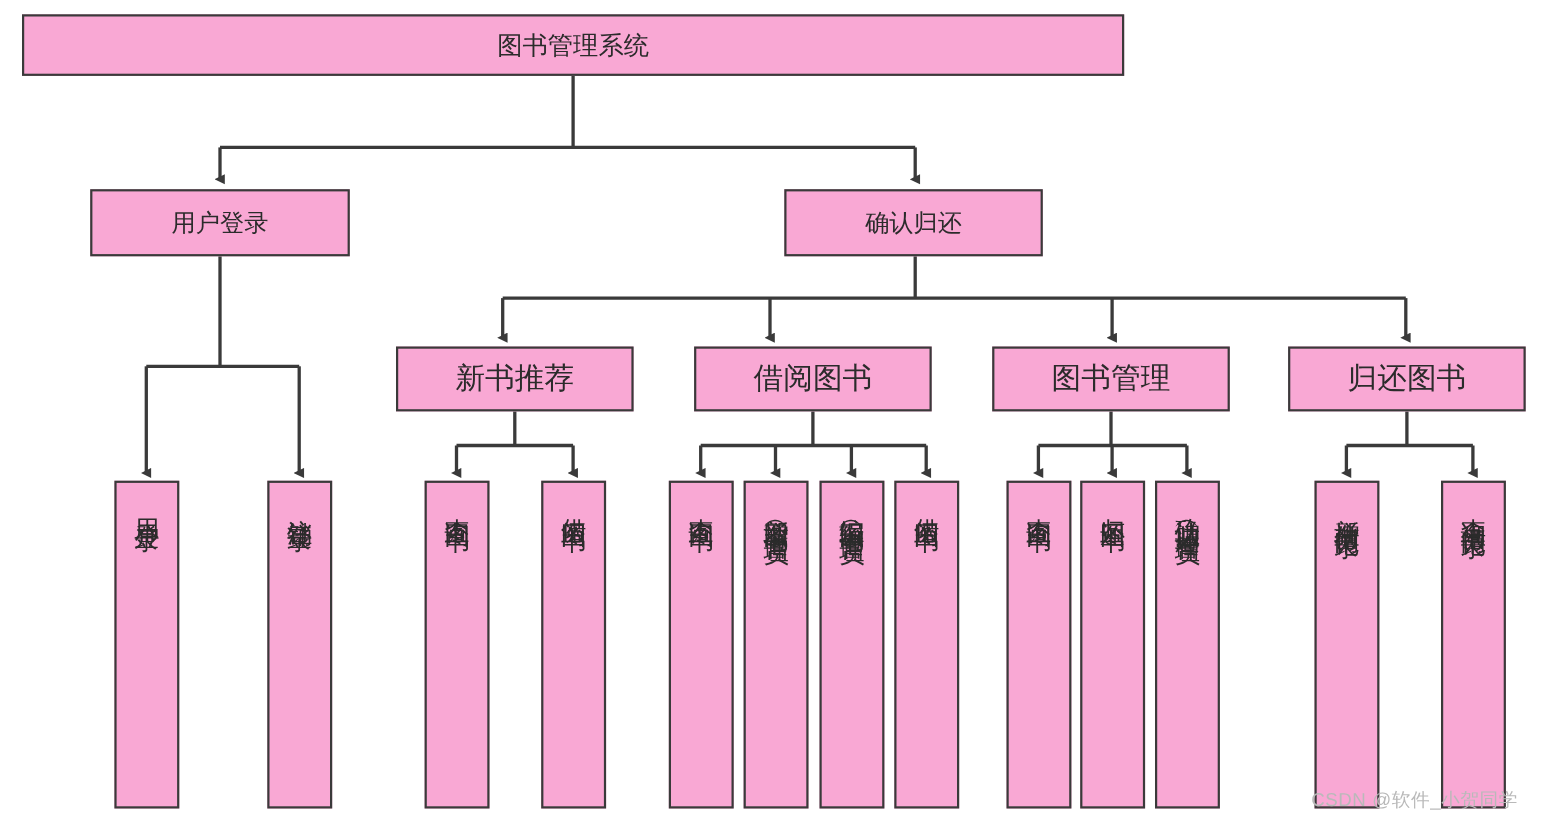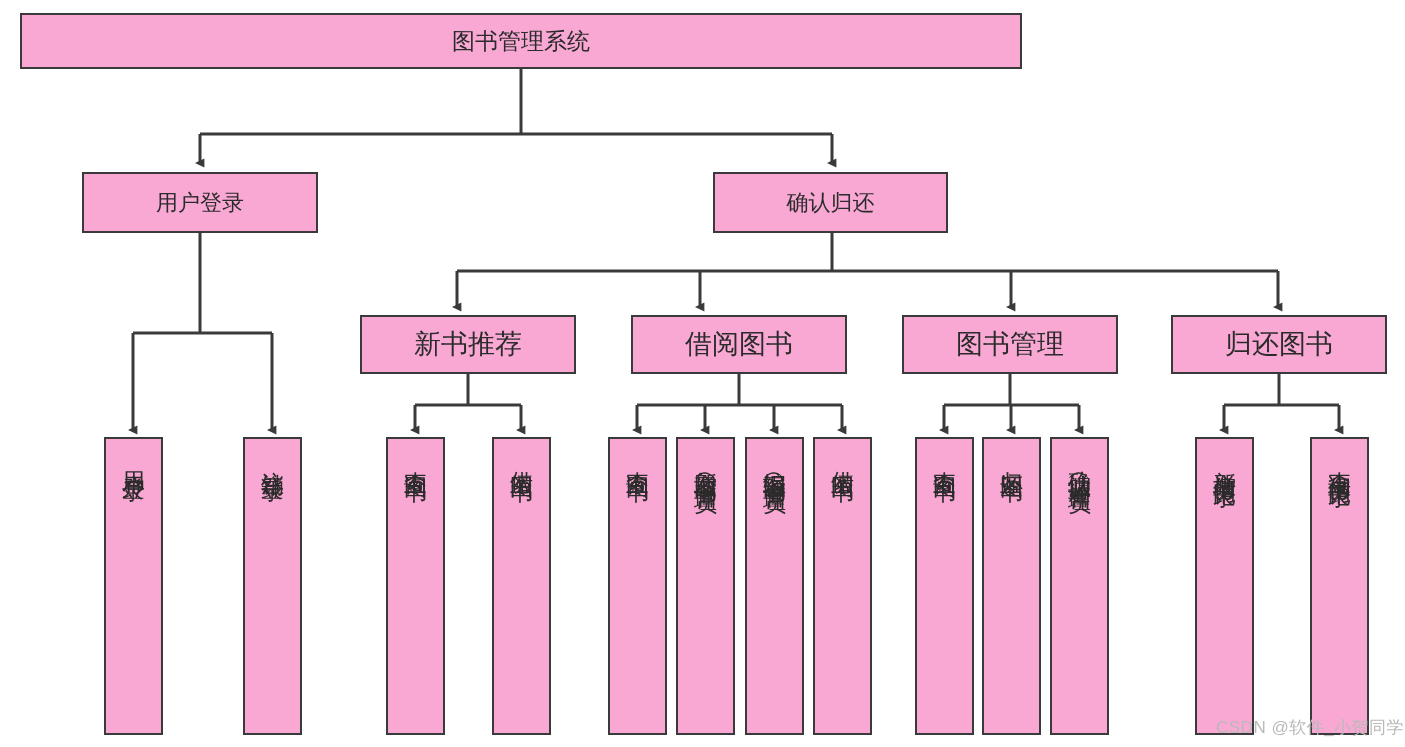--- a/index.html
+++ b/index.html
@@ -192,15 +192,15 @@
   </div>
 
   <div class="node leaf" style="left:1195px; top:437px; width:59px; height:298px;">
     <span class="label">新增借阅记录</span>
   </div>
 
   <div class="node leaf" style="left:1310px; top:437px; width:59px; height:298px;">
     <span class="label">查询借阅记录</span>
   </div>
 
-  <div class="watermark" style="left:1192px; top:716px;margin-left:24px;">CSDN @软件_小贺同学</div>
+  <div class="watermark" style="left:1192px; top:716px;">CSDN @软件_小贺同学</div>
 
 </div>
 
 </body></html>

